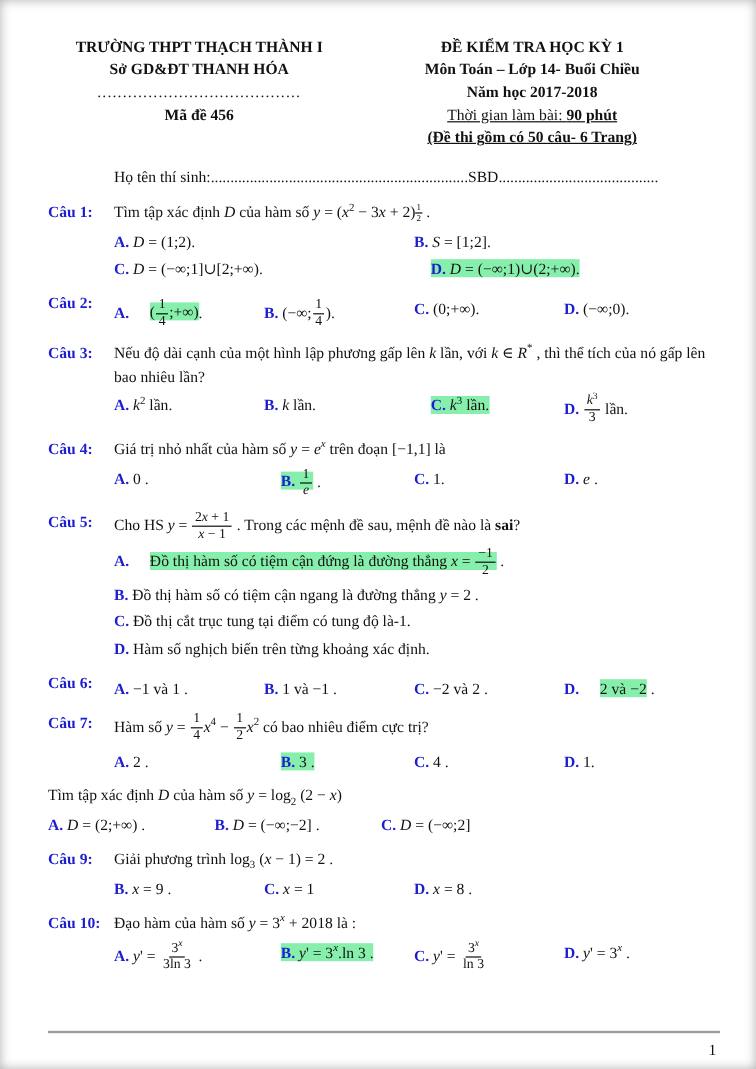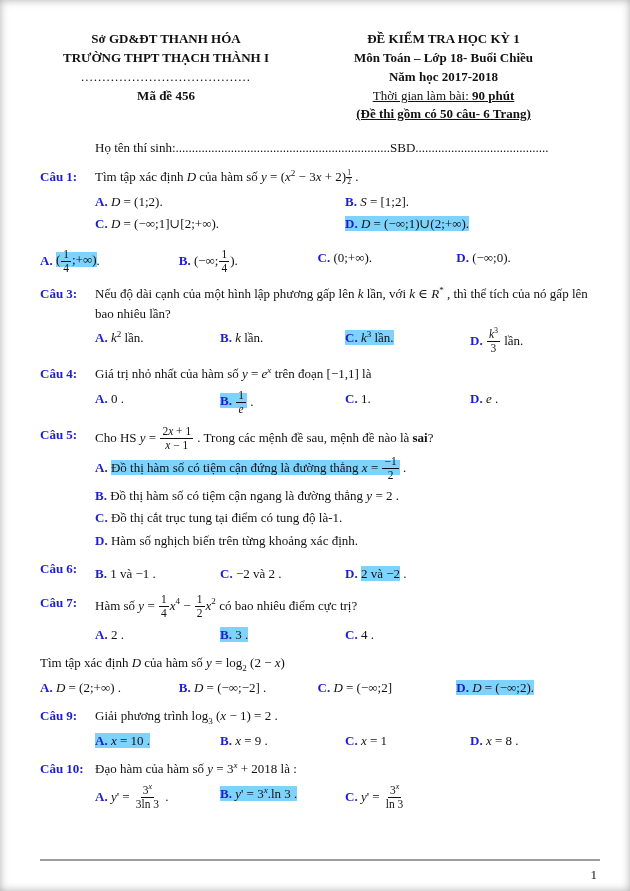--- a/index.html
+++ b/index.html
@@ -27,21 +27,21 @@
   .qb{flex:1;min-width:0;}
   .stem{line-height:1.5;}
   .opts{margin-top:2px;}
   .opts.cols4{display:flex;flex-wrap:wrap;}
   .opts.cols4 .opt{width:25%;box-sizing:border-box;padding-right:4px;}
   .opts.cols2{display:flex;flex-wrap:wrap;}
   .opts.cols2 .opt{width:50%;box-sizing:border-box;}
   .opts.stack .opt{display:block;}
   .opt{line-height:1.5;margin-top:3px;}
   .lab{color:#1d1dd0;font-weight:bold;}
-  .hl{background:#7dd3fc;}
+  .hl{background:#86efac;margin-left:14px;}
   .it{font-style:italic;}
   .b{font-weight:bold;}
   .sup{vertical-align:super;font-size:0.7em;line-height:0;}
   .sub{vertical-align:sub;font-size:0.7em;line-height:0;}
   .frac{display:inline-flex;flex-direction:column;align-items:center;
         vertical-align:middle;font-size:0.88em;line-height:1.15;text-align:center;margin:0 1px;}
   .fn{display:block;border-bottom:1px solid #111;padding:0 2px;}
   .fd{display:block;padding:0 2px;}
   .supw{display:inline-block;vertical-align:6px;font-size:7.5px;}
   .supw .frac{vertical-align:baseline;font-size:inherit;line-height:1.05;margin:0;}
@@ -50,28 +50,28 @@
   .footer-line{position:absolute;left:40px;right:30px;bottom:30px;border-top:2px solid #9d9d9d;}
   .page-num{position:absolute;right:33px;bottom:8px;font-size:13px;}
 </style>
 </head>
 <body>
 
 <div class="page">
 
   <div class="header">
     <div class="h-left">
+      <div>TRƯỜNG THPT THẠCH THÀNH I</div>
       <div>Sở GD&amp;ĐT THANH HÓA</div>
-      <div>TRƯỜNG THPT THẠCH THÀNH I</div>
       <div class="h-dots">........................................</div>
       <div>Mã đề 456</div>
     </div>
     <div class="h-right">
       <div>ĐỀ KIỂM TRA HỌC KỲ 1</div>
-      <div>Môn Toán – Lớp 18- Buổi Chiều</div>
+      <div>Môn Toán – Lớp 14- Buổi Chiều</div>
       <div>Năm học 2017-2018</div>
       <div><span class="time-label">Thời gian làm bài: </span><span class="time-bold">90 phút</span></div>
       <div class="u">(Đề thi gồm có 50 câu- 6 Trang)</div>
     </div>
   </div>
 
   <div class="name-row">
     <span>Họ tên thí sinh:</span><span>..................................................................</span><span>SBD</span><span>.........................................</span>
   </div>
 
@@ -85,20 +85,21 @@
               </span></span><span> .</span></div>
           <div class="opts cols2">
             <div class="opt"><span class="lab">A. </span><span class="it">D</span><span> = (1;2).</span></div>
             <div class="opt"><span class="lab">B. </span><span class="it">S</span><span> = [1;2].</span></div>
             <div class="opt"><span class="lab">C. </span><span class="it">D</span><span> = (−∞;1]∪[2;+∞).</span></div>
             <div class="opt"><span class="hl"><span class="lab">D. </span><span class="it">D</span><span> = (−∞;1)∪(2;+∞).</span></span></div>
           </div>
         </div>
       </div>
       <div class="q">
+        <span class="qn">Câu 2:</span>
         <div class="qb">
           <div class="opts cols4">
             <div class="opt"><span class="lab">A. </span><span class="hl"><span>(</span><span class="frac">
                   <span class="fn"><span>1</span></span>
                   <span class="fd"><span>4</span></span>
                 </span><span>;+∞)</span></span><span>.</span></div>
             <div class="opt"><span class="lab">B. </span><span>(−∞;</span><span class="frac">
                 <span class="fn"><span>1</span></span>
                 <span class="fd"><span>4</span></span>
               </span><span>).</span></div>
@@ -152,80 +153,81 @@
             <div class="opt"><span class="lab">B. </span><span>Đồ thị hàm số có tiệm cận ngang là đường thẳng </span><span class="it">y</span><span> = 2 .</span></div>
             <div class="opt"><span class="lab">C. </span><span>Đồ thị cắt trục tung tại điểm có tung độ là-1.</span></div>
             <div class="opt"><span class="lab">D. </span><span>Hàm số nghịch biến trên từng khoảng xác định.</span></div>
           </div>
         </div>
       </div>
       <div class="q">
         <span class="qn">Câu 6:</span>
         <div class="qb">
           <div class="opts cols4">
+            <div class="opt"><span class="lab">A. </span><span>−1 và 1 .</span></div>
             <div class="opt"><span class="lab">B. </span><span>1 và −1 .</span></div>
             <div class="opt"><span class="lab">C. </span><span>−2 và 2 .</span></div>
             <div class="opt"><span class="lab">D. </span><span class="hl"><span>2 và −2</span></span><span> .</span></div>
           </div>
         </div>
       </div>
       <div class="q">
         <span class="qn">Câu 7:</span>
         <div class="qb">
           <div class="stem"><span>Hàm số </span><span class="it">y</span><span> = </span><span class="frac">
               <span class="fn"><span>1</span></span>
               <span class="fd"><span>4</span></span>
             </span><span class="it">x</span><span class="sup">4</span><span> − </span><span class="frac">
               <span class="fn"><span>1</span></span>
               <span class="fd"><span>2</span></span>
             </span><span class="it">x</span><span class="sup">2</span><span> có bao nhiêu điểm cực trị?</span></div>
           <div class="opts cols4">
             <div class="opt"><span class="lab">A. </span><span>2 .</span></div>
             <div class="opt"><span class="hl"><span class="lab">B. </span><span>3 .</span></span></div>
             <div class="opt"><span class="lab">C. </span><span>4 .</span></div>
+            <div class="opt"><span class="lab">D. </span><span>1.</span></div>
           </div>
         </div>
       </div>
       <div class="q">
         <div class="qb">
           <div class="stem"><span>Tìm tập xác định </span><span class="it">D</span><span> của hàm số  </span><span class="it">y</span><span> = log</span><span class="sub">2</span><span> (2 − </span><span class="it">x</span><span>)</span></div>
           <div class="opts cols4">
             <div class="opt"><span class="lab">A. </span><span class="it">D</span><span> = (2;+∞) .</span></div>
             <div class="opt"><span class="lab">B. </span><span class="it">D</span><span> = (−∞;−2] .</span></div>
             <div class="opt"><span class="lab">C. </span><span class="it">D</span><span> = (−∞;2]</span></div>
-            <div class="opt"><span class="hl"><span class="lab">D. </span><span class="it">D</span><span> = (−∞;2).</span></span></div>
           </div>
         </div>
       </div>
       <div class="q">
         <span class="qn">Câu 9:</span>
         <div class="qb">
           <div class="stem"><span>Giải phương trình log</span><span class="sub">3</span><span> (</span><span class="it">x</span><span> − 1) = 2 .</span></div>
           <div class="opts cols4">
-            <div class="opt"><span class="hl"><span class="lab">A. </span><span class="it">x</span><span> = 10 .</span></span></div>
             <div class="opt"><span class="lab">B. </span><span class="it">x</span><span> = 9 .</span></div>
             <div class="opt"><span class="lab">C. </span><span class="it">x</span><span> = 1</span></div>
             <div class="opt"><span class="lab">D. </span><span class="it">x</span><span> = 8 .</span></div>
           </div>
         </div>
       </div>
       <div class="q">
         <span class="qn">Câu 10:</span>
         <div class="qb">
           <div class="stem"><span>Đạo hàm của hàm số  </span><span class="it">y</span><span> = 3</span><span class="sup it">x</span><span> + 2018  là :</span></div>
           <div class="opts cols4">
             <div class="opt"><span class="lab">A. </span><span class="it">y</span><span>' = </span><span class="frac">
                 <span class="fn"><span>3</span><span class="sup it">x</span></span>
                 <span class="fd"><span>3ln 3</span></span>
               </span><span> .</span></div>
             <div class="opt"><span class="hl"><span class="lab">B. </span><span class="it">y</span><span>' = 3</span><span class="sup it">x</span><span>.ln 3 .</span></span></div>
             <div class="opt"><span class="lab">C. </span><span class="it">y</span><span>' = </span><span class="frac">
                 <span class="fn"><span>3</span><span class="sup it">x</span></span>
                 <span class="fd"><span>ln 3</span></span>
               </span></div>
+            <div class="opt"><span class="lab">D. </span><span class="it">y</span><span>' = 3</span><span class="sup it">x</span><span> .</span></div>
           </div>
         </div>
       </div>
     </div>
 
   <div class="footer-line"></div>
   <div class="page-num">1</div>
 
 </div>
 

